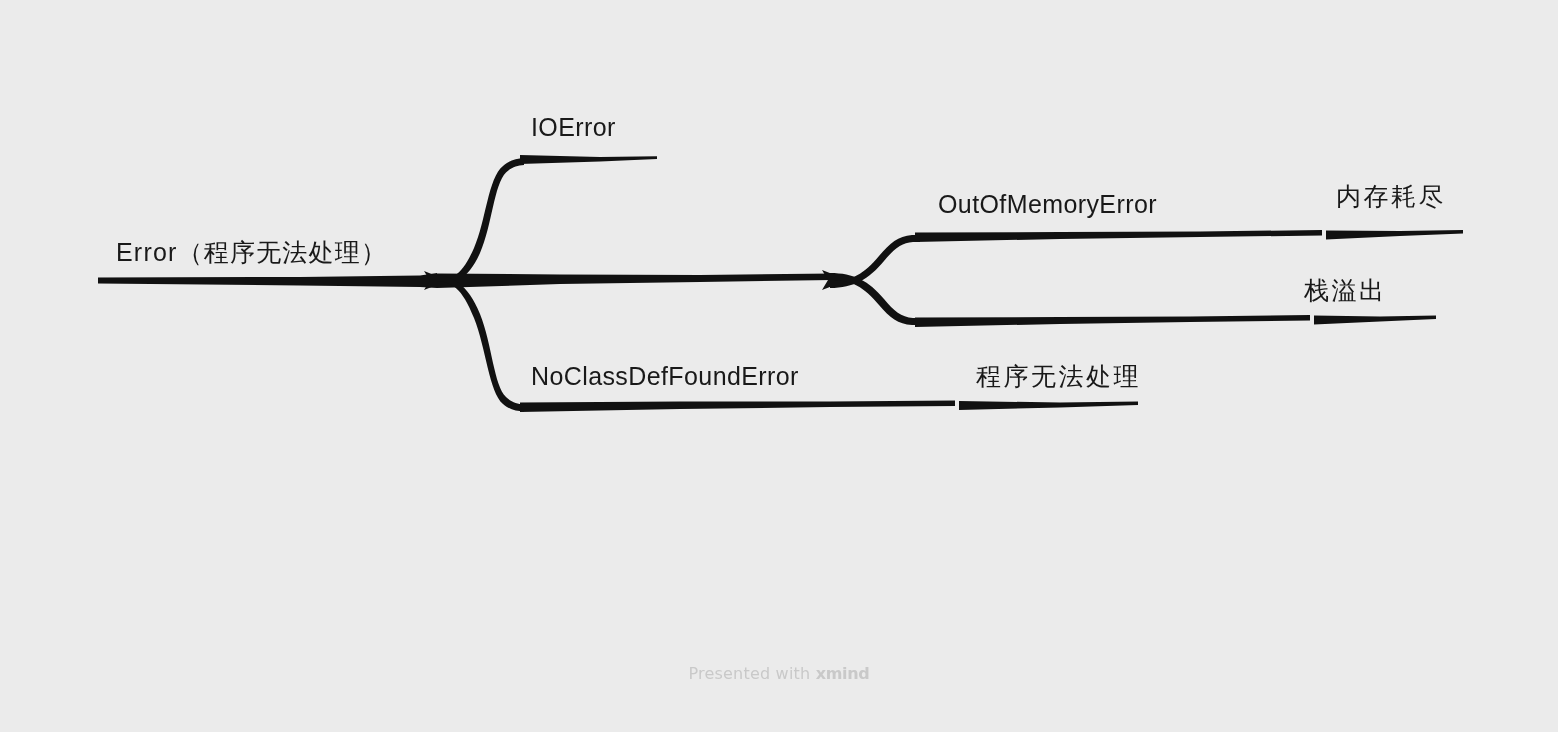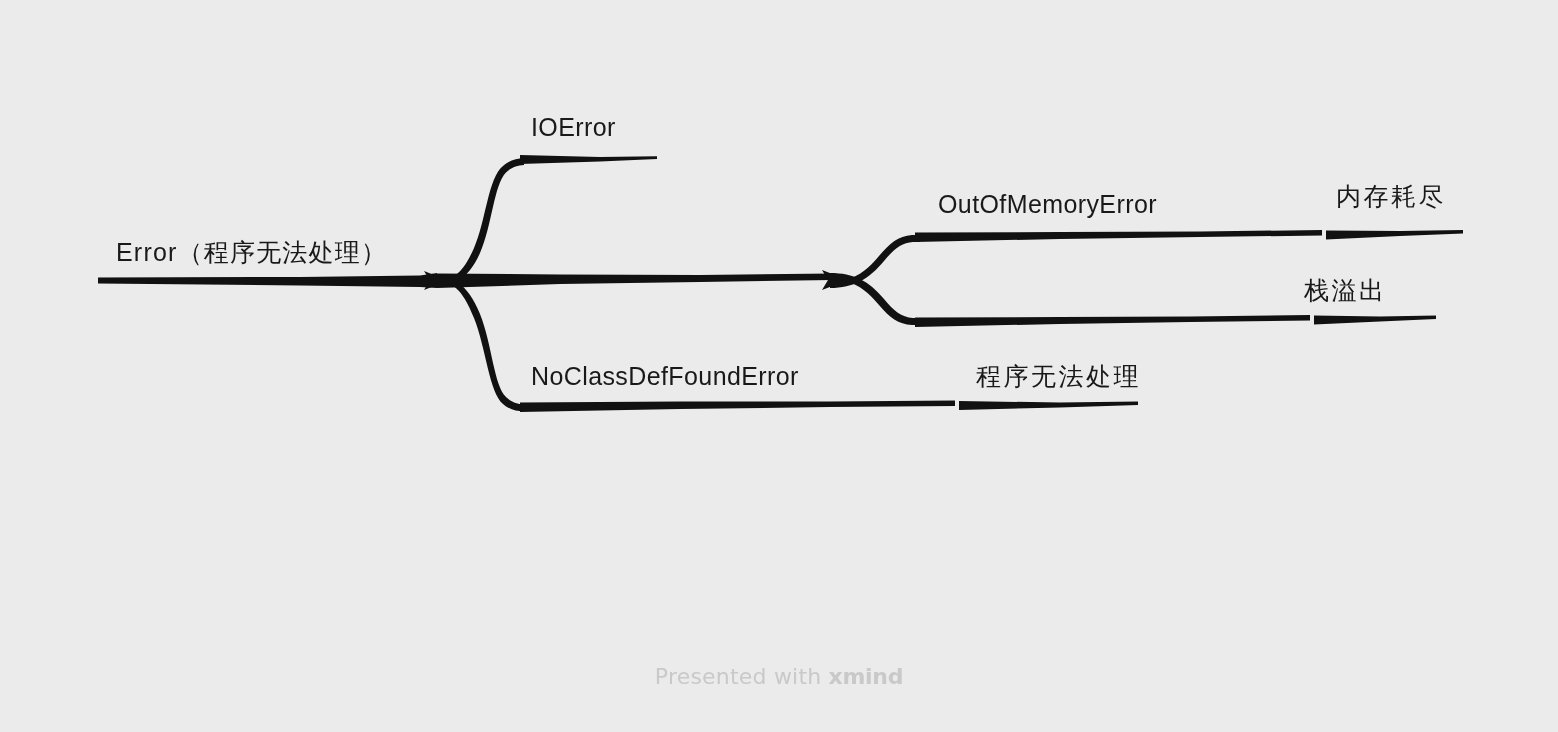--- a/index.html
+++ b/index.html
@@ -44,21 +44,21 @@
   .node-label.root {
     letter-spacing: 1.2px;
   }
   .watermark {
     position: absolute;
     left: 0;
     top: 664px;
     width: 1558px;
     text-align: center;
     color: #c9c9c9;
-    font-size: 22px;
+    font-size: 16px;
     font-family: "DejaVu Sans", "Liberation Sans", sans-serif;
     letter-spacing: 0.2px;
     white-space: nowrap;
   }
   .watermark .brand {
     font-weight: bold;
     letter-spacing: -0.3px;
   }
 </style>
 </head>

